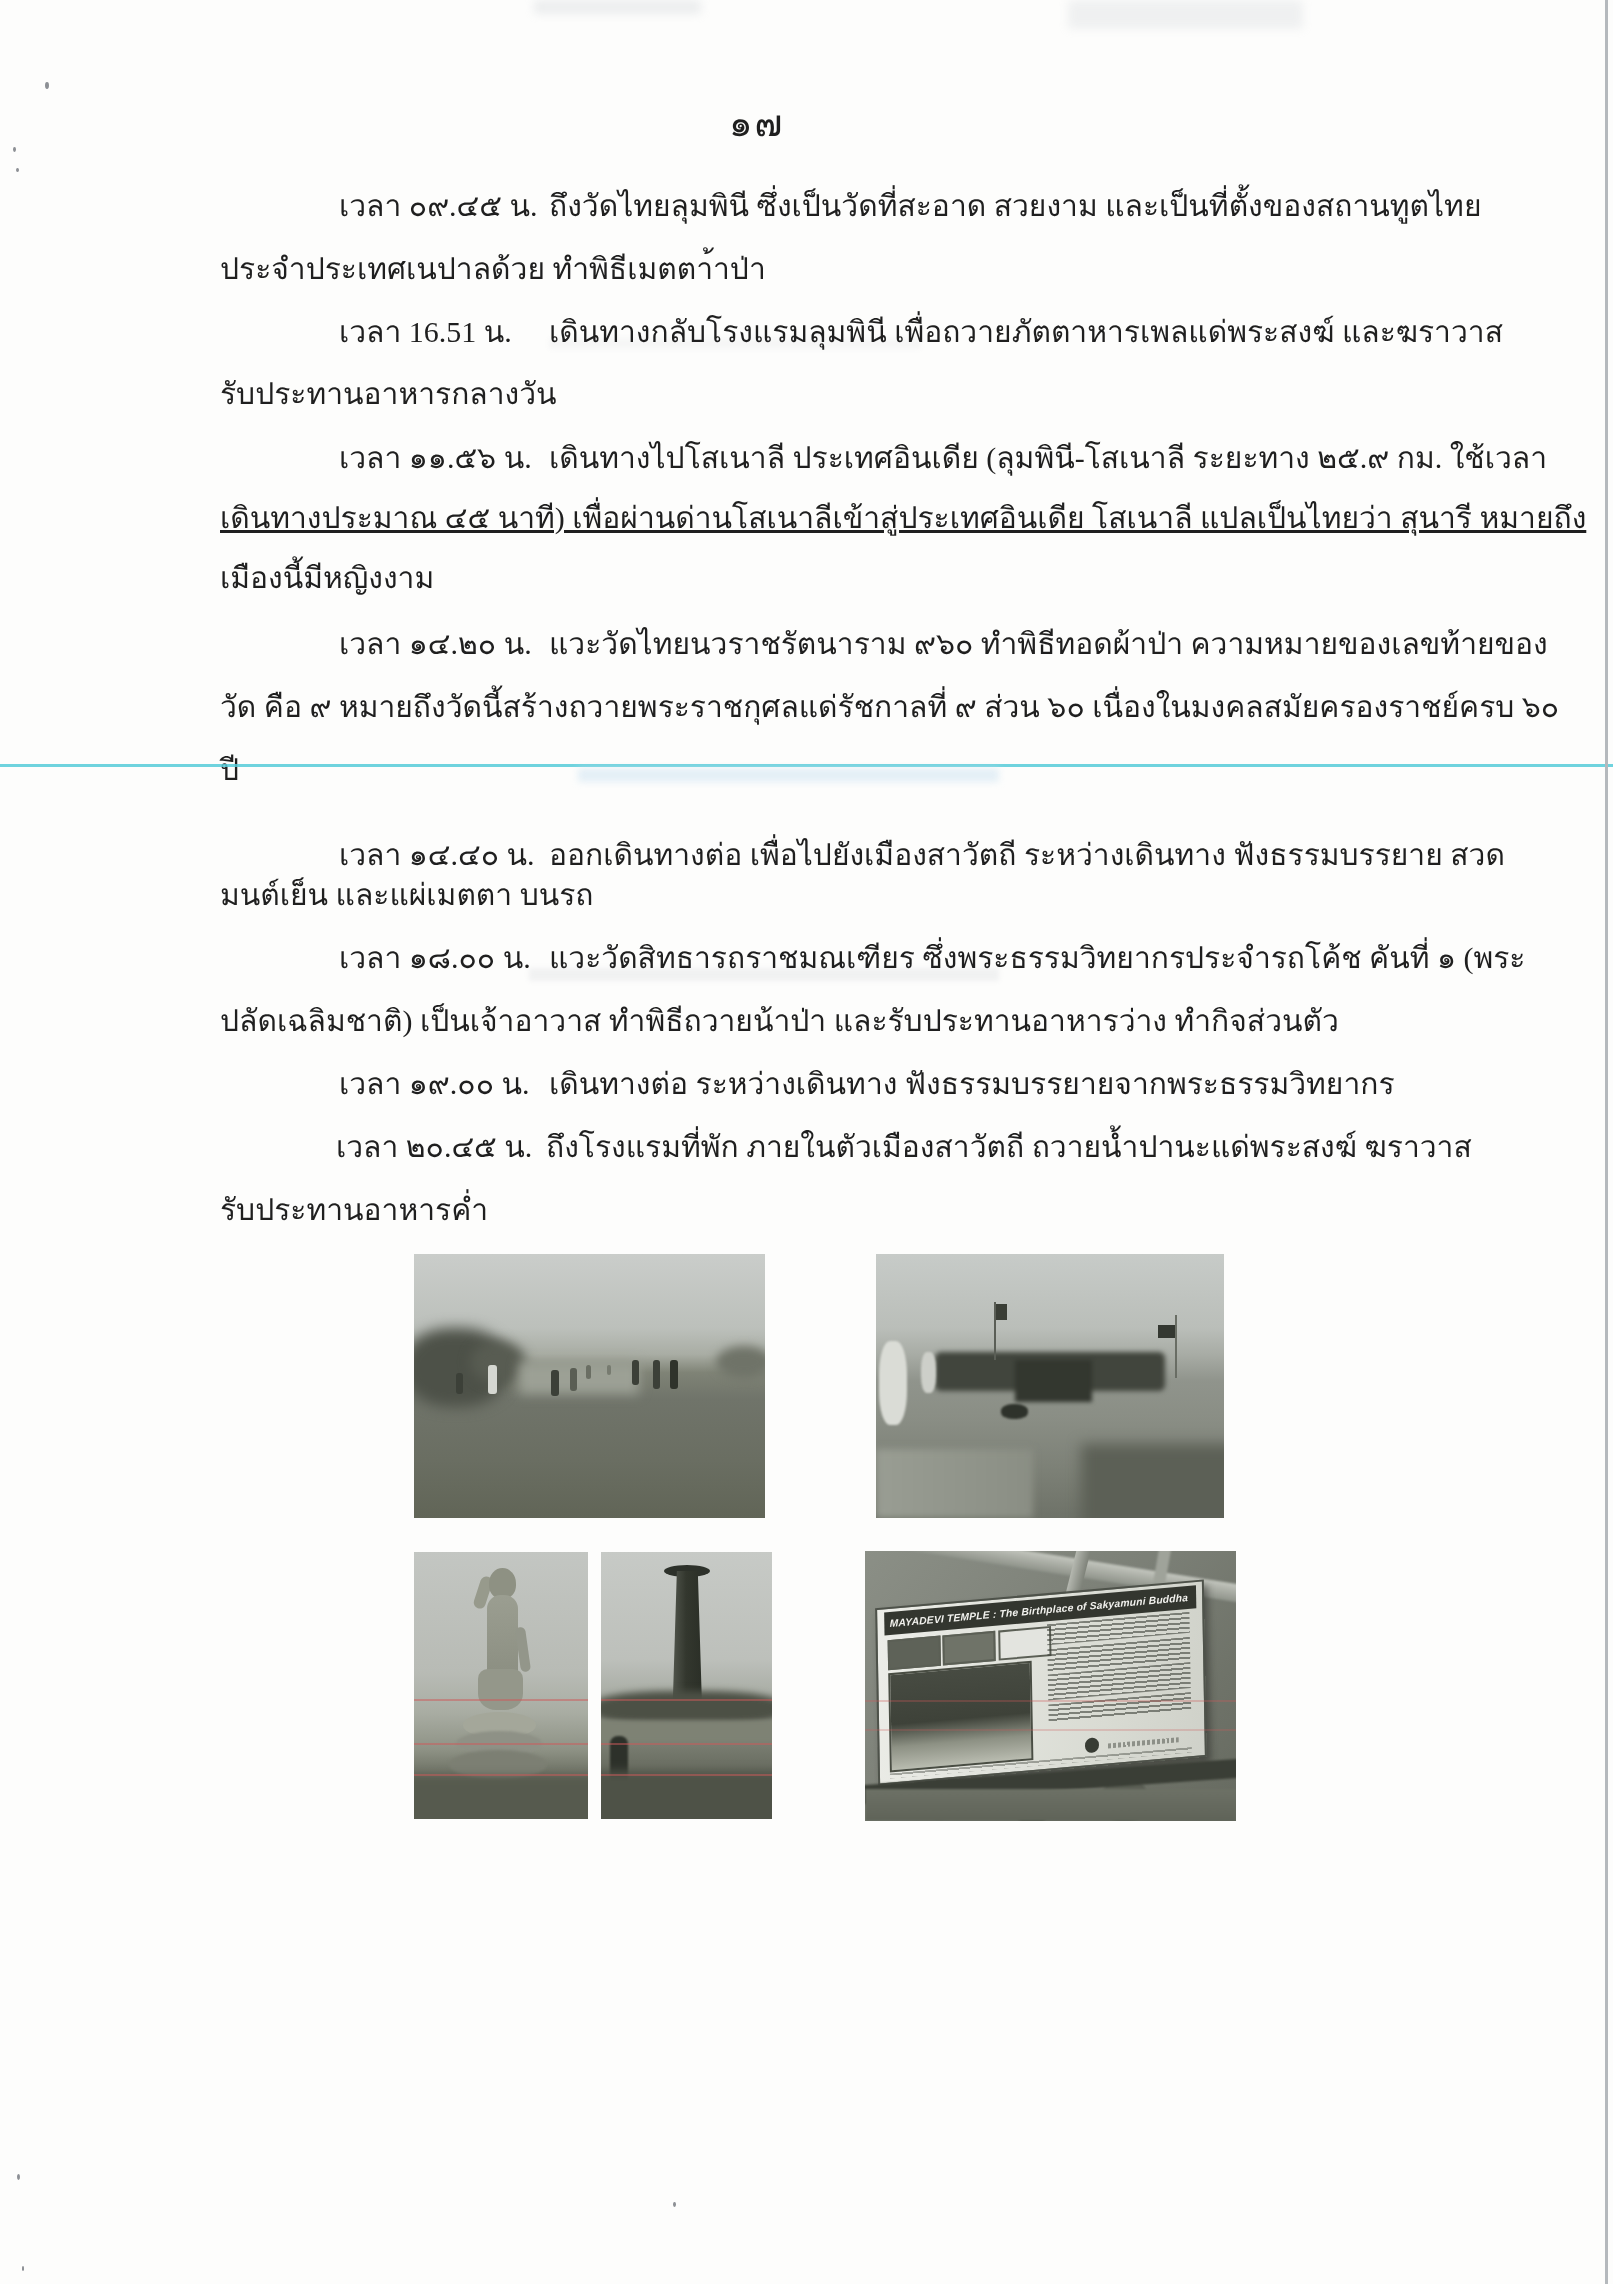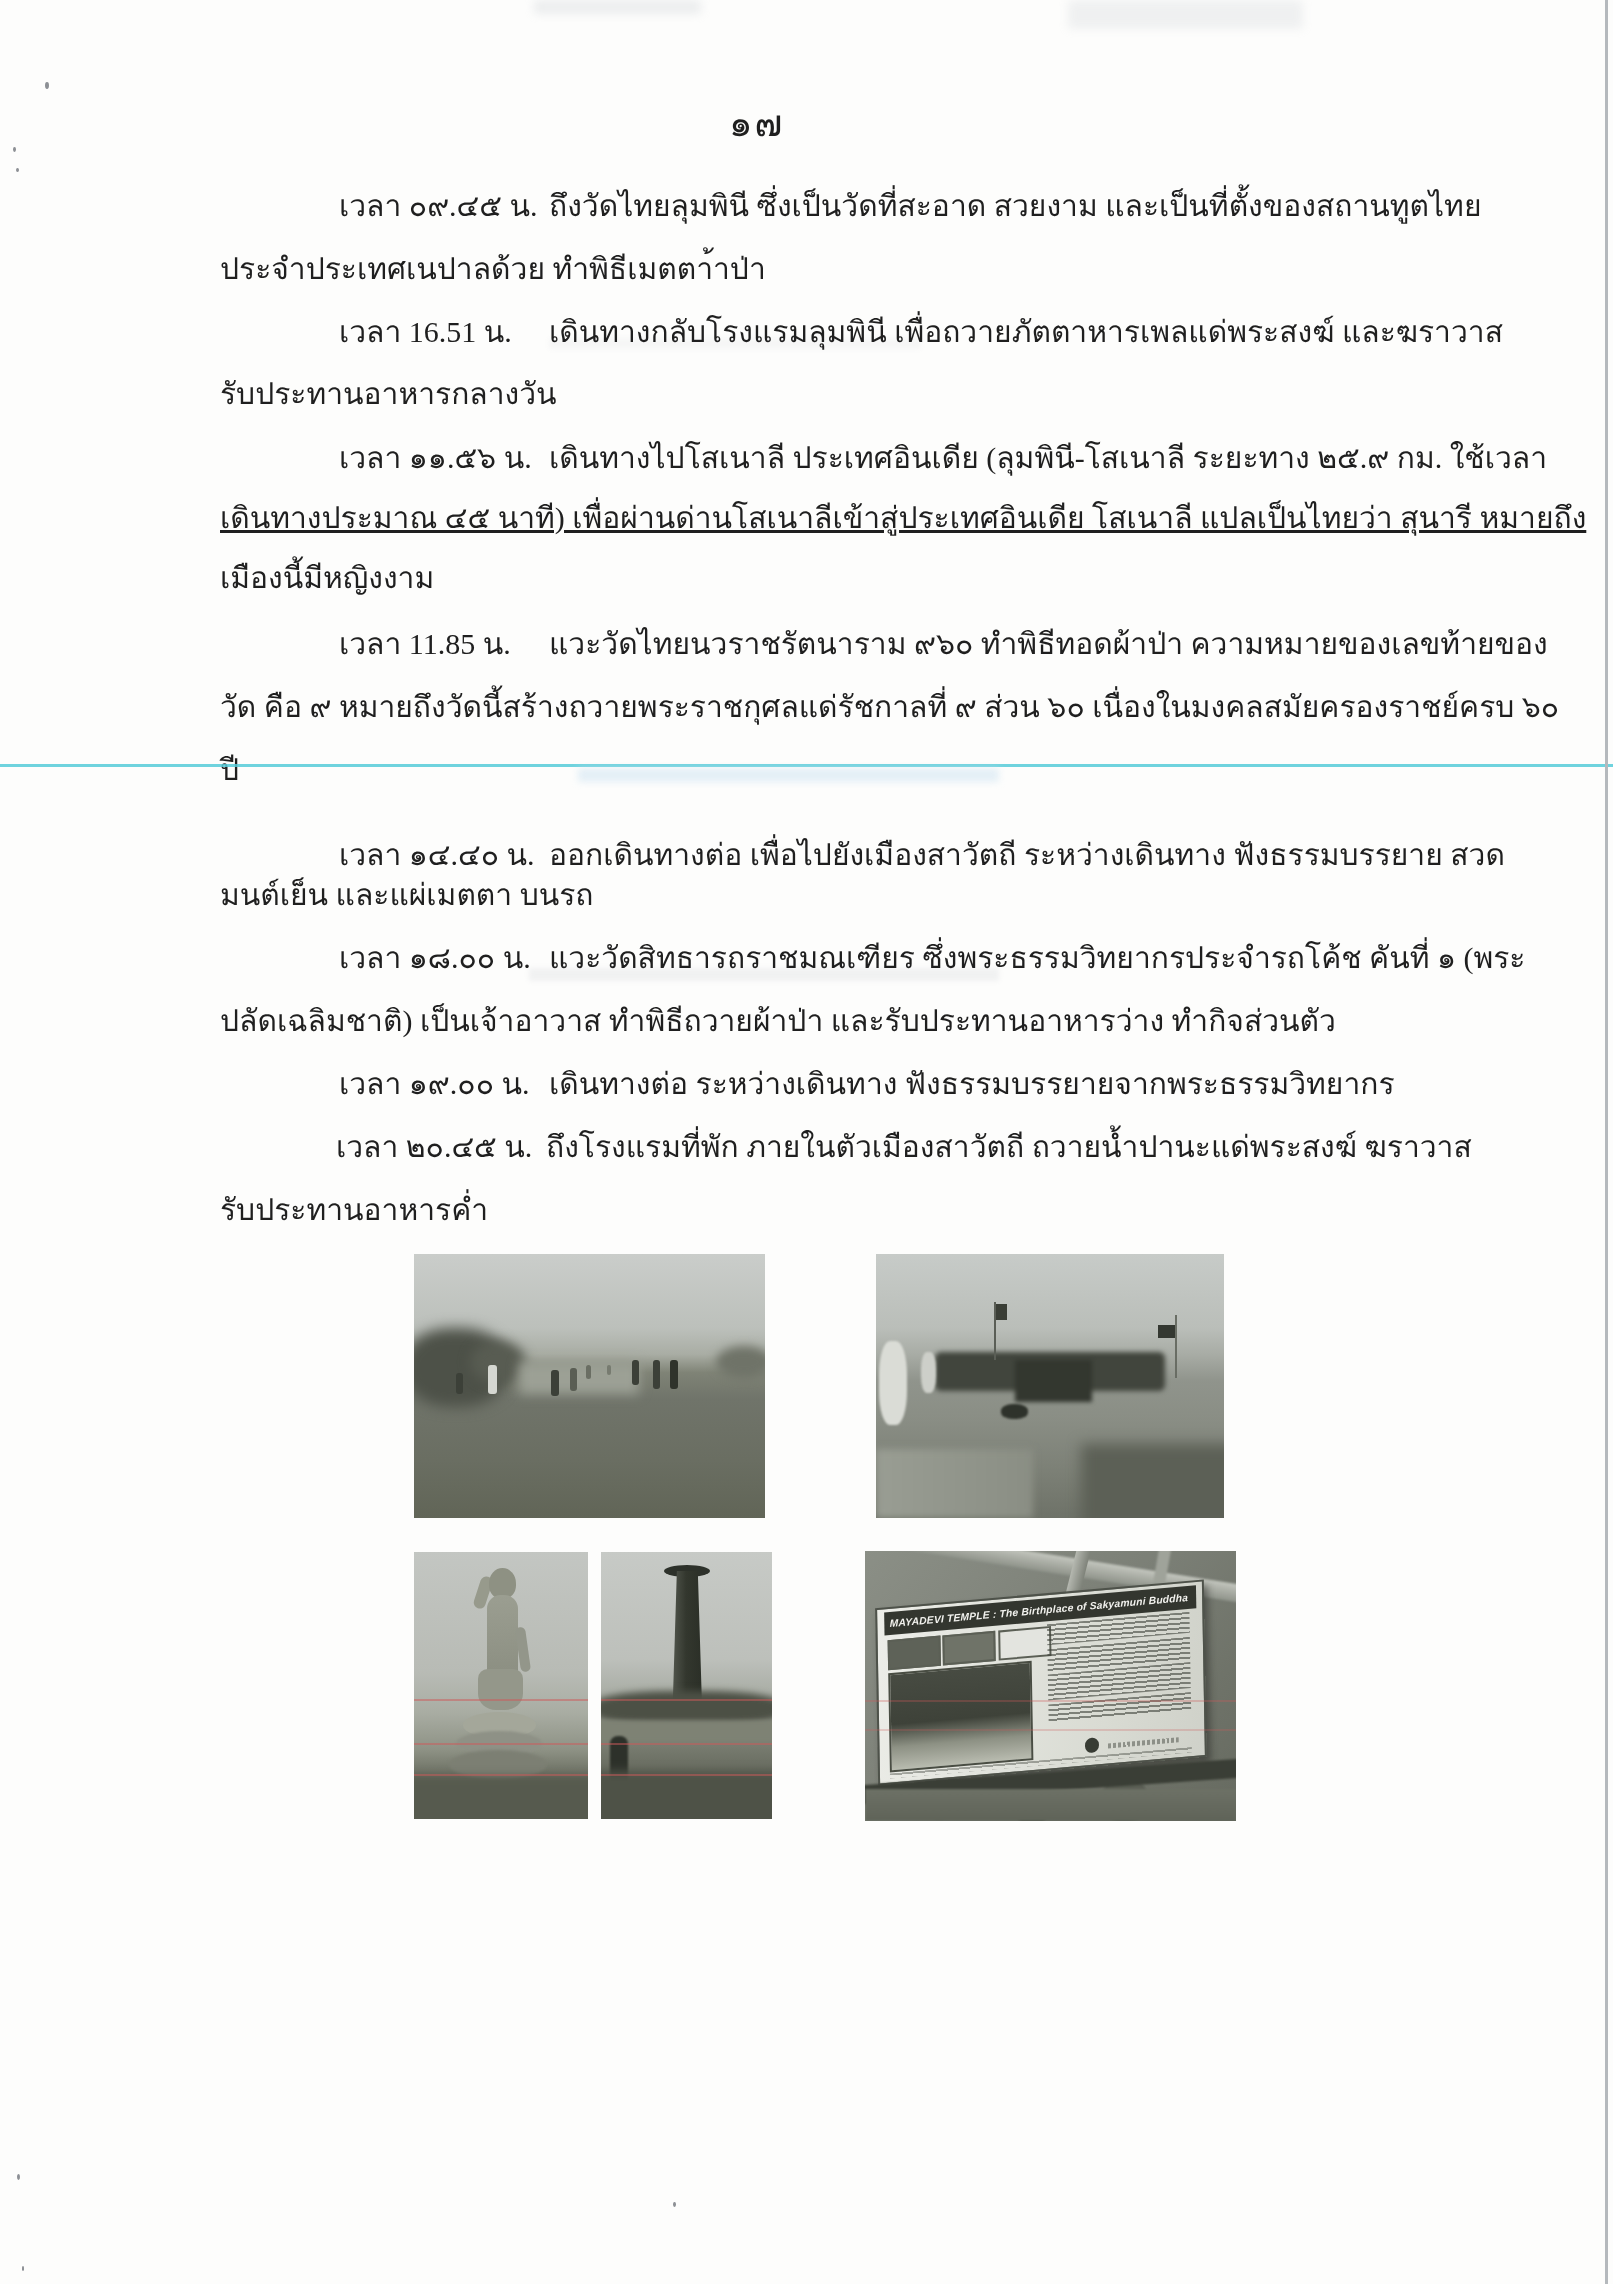--- a/index.html
+++ b/index.html
@@ -110,27 +110,27 @@
   <div class="page-number">๑๗</div>
 
   <div id="text-layer">
       <div class="line" style="top: 186px; left: 339px;"><span class="time">เวลา ๐๙.๔๕ น.</span><span>ถึงวัดไทยลุมพินี ซึ่งเป็นวัดที่สะอาด สวยงาม และเป็นที่ตั้งของสถานทูตไทย</span></div>
       <div class="line" style="top: 249px; left: 220px;"><span>ประจำประเทศเนปาลด้วย ทำพิธีเมตตา้าป่า</span></div>
       <div class="line" style="top: 312px; left: 339px;"><span class="time">เวลา 16.51 น.</span><span>เดินทางกลับโรงแรมลุมพินี เพื่อถวายภัตตาหารเพลแด่พระสงฆ์ และฆราวาส</span></div>
       <div class="line" style="top: 374px; left: 220px;"><span>รับประทานอาหารกลางวัน</span></div>
       <div class="line" style="top: 438px; left: 339px;"><span class="time">เวลา ๑๑.๕๖ น.</span><span>เดินทางไปโสเนาลี ประเทศอินเดีย (ลุมพินี-โสเนาลี ระยะทาง ๒๕.๙ กม. ใช้เวลา</span></div>
       <div class="line" style="top: 498px; left: 220px; text-decoration: underline;"><span>เดินทางประมาณ ๔๕ นาที) เพื่อผ่านด่านโสเนาลีเข้าสู่ประเทศอินเดีย โสเนาลี แปลเป็นไทยว่า สุนารี หมายถึง</span></div>
       <div class="line" style="top: 561px; left: 220px; font-family: Liberation Mono, monospace;"><span>เมืองนี้มีหญิงงาม</span></div>
-      <div class="line" style="top: 624px; left: 339px;"><span class="time">เวลา 11.85 น.</span><span>แวะวัดไทยนวราชรัตนาราม ๙๖๐ ทำพิธีทอดผ้าป่า ความหมายของเลขท้ายของ</span></div>
+      <div class="line" style="top: 624px; left: 339px;"><span class="time">เวลา ๑๔.๒๐ น.</span><span>แวะวัดไทยนวราชรัตนาราม ๙๖๐ ทำพิธีทอดผ้าป่า ความหมายของเลขท้ายของ</span></div>
       <div class="line" style="top: 687px; left: 220px;"><span>วัด คือ ๙ หมายถึงวัดนี้สร้างถวายพระราชกุศลแด่รัชกาลที่ ๙ ส่วน ๖๐ เนื่องในมงคลสมัยครองราชย์ครบ ๖๐</span></div>
       <div class="line" style="top: 750px; left: 220px;"><span>ปี</span></div>
       <div class="line" style="top: 813px; left: 339px; margin-top: 22px;"><span class="time">เวลา ๑๔.๔๐ น.</span><span>ออกเดินทางต่อ เพื่อไปยังเมืองสาวัตถี ระหว่างเดินทาง ฟังธรรมบรรยาย สวด</span></div>
       <div class="line" style="top: 875px; left: 220px;"><span>มนต์เย็น และแผ่เมตตา บนรถ</span></div>
       <div class="line" style="top: 938px; left: 339px;"><span class="time">เวลา ๑๘.๐๐ น.</span><span>แวะวัดสิทธารถราชมณเฑียร ซึ่งพระธรรมวิทยากรประจำรถโค้ช คันที่ ๑ (พระ</span></div>
-      <div class="line" style="top: 1001px; left: 220px;"><span>ปลัดเฉลิมชาติ) เป็นเจ้าอาวาส ทำพิธีถวายผ้าป่า และรับประทานอาหารว่าง ทำกิจส่วนตัว</span></div>
+      <div class="line" style="top: 1001px; left: 220px;"><span>ปลัดเฉลิมชาติ) เป็นเจ้าอาวาส ทำพิธีถวายน้าป่า และรับประทานอาหารว่าง ทำกิจส่วนตัว</span></div>
       <div class="line" style="top: 1064px; left: 339px;"><span class="time">เวลา ๑๙.๐๐ น.</span><span>เดินทางต่อ ระหว่างเดินทาง ฟังธรรมบรรยายจากพระธรรมวิทยากร</span></div>
       <div class="line" style="top: 1127px; left: 336px;"><span class="time">เวลา ๒๐.๔๕ น.</span><span>ถึงโรงแรมที่พัก ภายในตัวเมืองสาวัตถี ถวายน้ำปานะแด่พระสงฆ์ ฆราวาส</span></div>
       <div class="line" style="top: 1190px; left: 220px;"><span>รับประทานอาหารค่ำ</span></div>
     </div>
 
   <div class="cyan-line"></div>
   <div class="cyan-smudge"></div>
 
   <div class="edge-line"></div>
 

